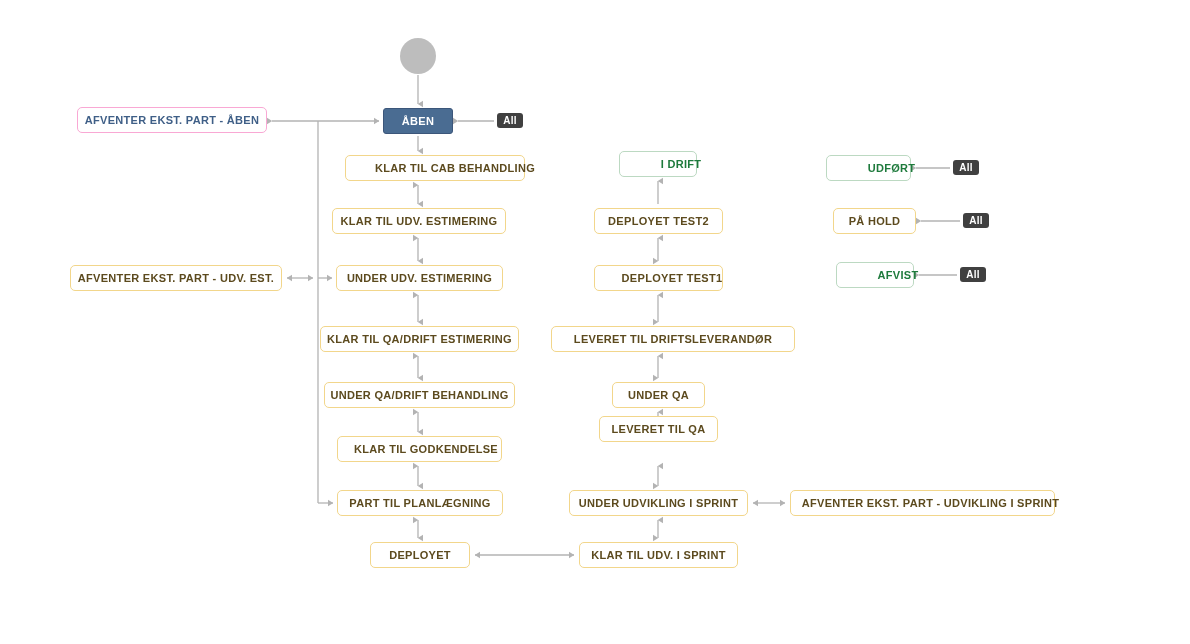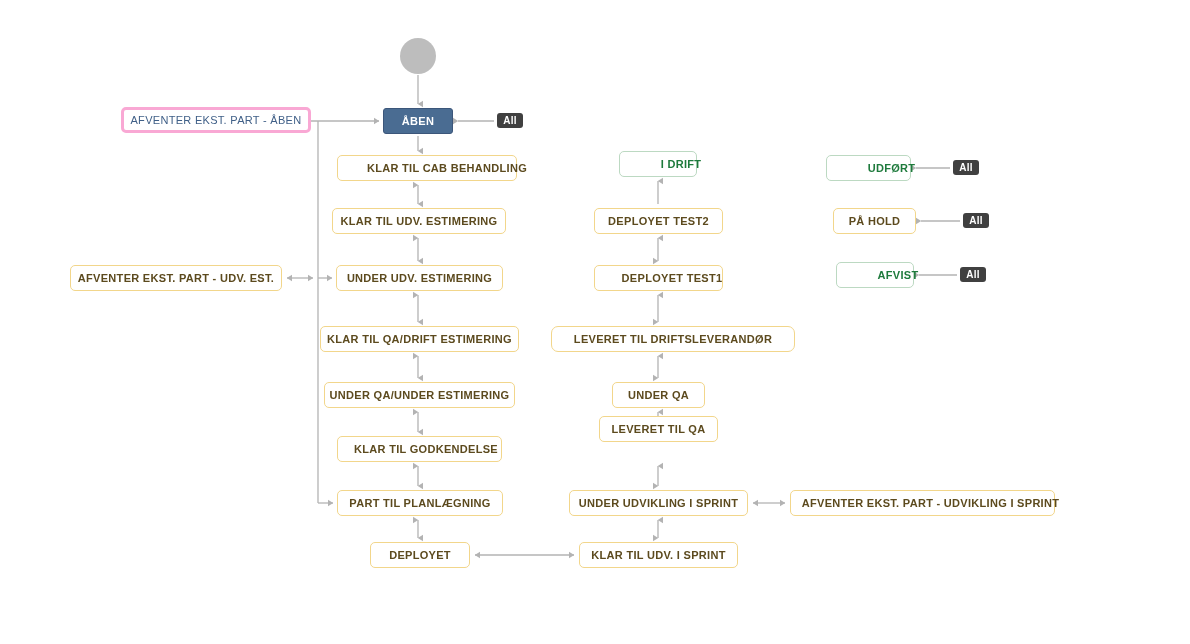--- a/index.html
+++ b/index.html
@@ -44,25 +44,24 @@
     font-weight: bold;
   }
   .node-green {
     border: 1px solid #bcd9c2;
     color: #1e7a3c;
     font-size: 11px;
     font-weight: bold;
     padding-left: 46px;
   }
   .node-gray {
-    border: 3px solid #f9a8d4;
+    border: 1px solid #f9a8d4;
     color: #3f5f87;
     font-size: 11px;
-    font-weight: normal;
-    margin-left: 44px;
+    font-weight: bold;
   }
   .node-blue {
     border: 1px solid #3c567a;
     background: #4a6c92;
     color: #ffffff;
     font-size: 11px;
     font-weight: bold;
     border-radius: 3px;
   }
   .start-circle {
@@ -143,33 +142,33 @@
       <line x1="950" y1="168" x2="916" y2="168" marker-end="url(#arw-left)"></line>
       <line x1="960" y1="221" x2="921" y2="221" marker-end="url(#arw-left)"></line>
       <line x1="957" y1="275" x2="919" y2="275" marker-end="url(#arw-left)"></line>
     </g>
   </svg>
 
   <div class="start-circle" style="left:400px;top:38px;width:36px;height:36px;"></div>
 
   <div class="node node-blue" style="left:383px;top:108px;width:70px;height:26px;">ÅBEN</div>
   <div class="node node-gray" style="left:77px;top:107px;width:190px;height:26px;">AFVENTER EKST. PART - ÅBEN</div>
-  <div class="node node-yellow" style="left:337px;top:155px;width:180px;height:26px;padding-left:40px;">KLAR TIL CAB BEHANDLING</div>
+  <div class="node node-yellow" style="left:345px;top:155px;width:180px;height:26px;padding-left:40px;">KLAR TIL CAB BEHANDLING</div>
   <div class="node node-yellow" style="left:332px;top:208px;width:174px;height:26px;">KLAR TIL UDV. ESTIMERING</div>
   <div class="node node-yellow" style="left:70px;top:265px;width:212px;height:26px;">AFVENTER EKST. PART - UDV. EST.</div>
   <div class="node node-yellow" style="left:336px;top:265px;width:167px;height:26px;">UNDER UDV. ESTIMERING</div>
   <div class="node node-yellow" style="left:320px;top:326px;width:199px;height:26px;">KLAR TIL QA/DRIFT ESTIMERING</div>
-  <div class="node node-yellow" style="left:324px;top:382px;width:191px;height:26px;">UNDER QA/UNDER ESTIMERING</div>
+  <div class="node node-yellow" style="left:324px;top:382px;width:191px;height:26px;">UNDER QA/DRIFT BEHANDLING</div>
   <div class="node node-yellow" style="left:337px;top:436px;width:165px;height:26px;padding-left:13px;">KLAR TIL GODKENDELSE</div>
   <div class="node node-yellow" style="left:337px;top:490px;width:166px;height:26px;">PART TIL PLANLÆGNING</div>
   <div class="node node-yellow" style="left:370px;top:542px;width:100px;height:26px;">DEPLOYET</div>
   <div class="node node-green" style="left:619px;top:151px;width:78px;height:26px;">I DRIFT</div>
   <div class="node node-yellow" style="left:594px;top:208px;width:129px;height:26px;">DEPLOYET TEST2</div>
   <div class="node node-yellow" style="left:594px;top:265px;width:129px;height:26px;padding-left:27px;">DEPLOYET TEST1</div>
-  <div class="node node-yellow" style="left:551px;top:326px;width:244px;height:26px;border-radius:7px;">LEVERET TIL DRIFTSLEVERANDØR</div>
+  <div class="node node-yellow" style="left:551px;top:326px;width:244px;height:26px;">LEVERET TIL DRIFTSLEVERANDØR</div>
   <div class="node node-yellow" style="left:612px;top:382px;width:93px;height:26px;">UNDER QA</div>
   <div class="node node-yellow" style="left:599px;top:416px;width:119px;height:26px;">LEVERET TIL QA</div>
   <div class="node node-yellow" style="left:569px;top:490px;width:179px;height:26px;">UNDER UDVIKLING I SPRINT</div>
   <div class="node node-yellow" style="left:579px;top:542px;width:159px;height:26px;">KLAR TIL UDV. I SPRINT</div>
   <div class="node node-yellow" style="left:790px;top:490px;width:265px;height:26px;padding-left:16px;">AFVENTER EKST. PART - UDVIKLING I SPRINT</div>
   <div class="node node-green" style="left:826px;top:155px;width:85px;height:26px;">UDFØRT</div>
   <div class="node node-yellow" style="left:833px;top:208px;width:83px;height:26px;">PÅ HOLD</div>
   <div class="node node-green" style="left:836px;top:262px;width:78px;height:26px;">AFVIST</div>
 
   <div class="badge" style="left:497px;top:113px;width:26px;height:15px;">All</div>

